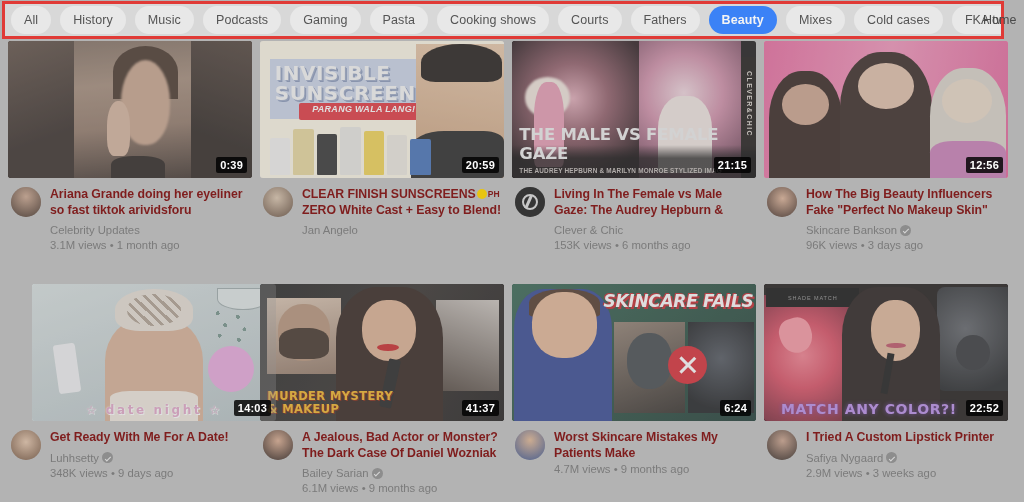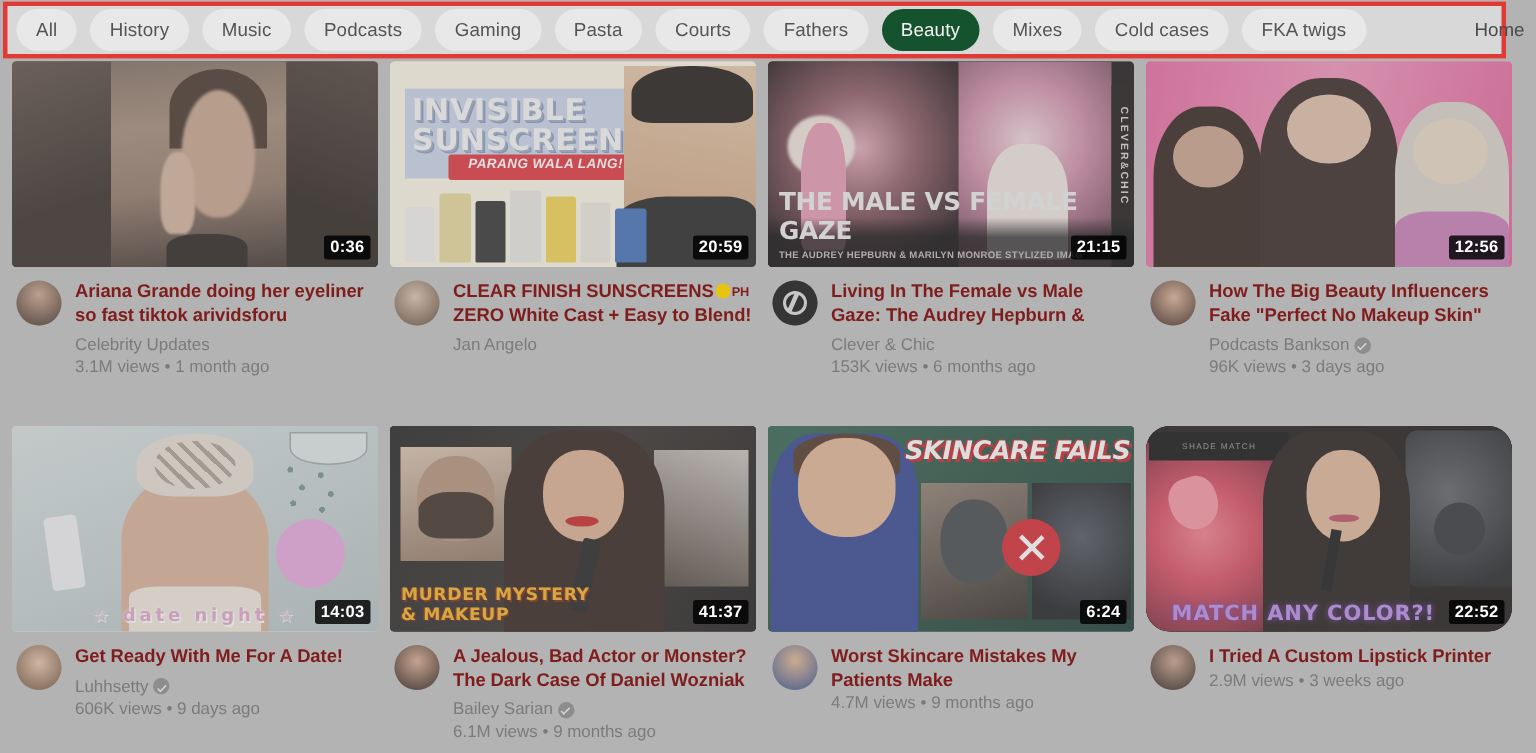--- a/index.html
+++ b/index.html
@@ -37,21 +37,21 @@
     line-height: 28px;
     padding: 0 13px;
     border-radius: 14px;
     background: #e8e8e8;
     color: #545454;
     font-size: 12.5px;
     letter-spacing: .1px;
     cursor: pointer;
     user-select: none;
   }
-  .chip.active { background: #14532d; color: #f4f4f4; font-weight: 400; }
+  .chip.active { background: #3b82f6; color: #f4f4f4; font-weight: 700; }
   #home-label {
     position: absolute; right: 1px; top: 13px;
     font-size: 12.5px; color: #4a4a4a;
     overflow: hidden; width: 40px; height: 16px;
   }
 
   
   #grid {
     position: absolute; left: 0; top: 41px;
     width: 1024px; height: 461px;
@@ -230,21 +230,21 @@
   .t4 .p2 { left:31%; width:38%; height:92%; background:#2e1f1a; }
   .t4 .p2 i { position:absolute; left:20%; top:9%; width:60%; height:36%;
       border-radius:50%; background:#e0bda7; }
   .t4 .p3 { right:1%; width:31%; height:80%; background:#d9d2c8; }
   .t4 .p3 i { position:absolute; left:16%; top:10%; width:66%; height:40%;
       border-radius:50%; background:#e9d7c5; }
   .t4 .p3 u { position:absolute; right:0; bottom:0; width:100%; height:34%;
       background:#c879b5; border-radius:30% 30% 0 0; text-decoration:none; }
 
   
-  .t5 { background:#cfd9da; }
+  .t5 { background:#cfd9da;margin-left:24px; }
   .t5 .bg { position:absolute; inset:0;
       background:linear-gradient(160deg,#d7e0e0 0%,#c3ced0 55%,#b3bfc2 100%); }
   .t5 .girl { position:absolute; left:30%; bottom:0; width:40%; height:76%;
       background:#d7ae92; border-radius:42% 42% 0 0; }
   .t5 .towel { position:absolute; left:34%; top:4%; width:32%; height:30%;
       background:#e6ddd3; border-radius:50% 50% 32% 32%; }
   .t5 .towel::after{content:"";position:absolute;inset:12% 16%;
       background:repeating-linear-gradient(44deg,#8d7a68 0 3px,transparent 3px 8px);
       border-radius:50%;opacity:.65;}
   .t5 .body { position:absolute; left:32%; bottom:0; width:36%; height:22%;
@@ -317,21 +317,21 @@
       transform-origin:center;}
   .t7 .xmark::before{transform:translate(-50%,-50%) rotate(45deg);}
   .t7 .xmark::after{transform:translate(-50%,-50%) rotate(-45deg);}
   .t7 .st { position:absolute; right:1%; top:5%;
       font-size:17px; font-weight:800; color:#fdfdfd;
       letter-spacing:-.3px; font-style:italic;
       font-family:"DejaVu Sans",sans-serif;
       text-shadow:2px 2px 0 #c01d24, -1px -1px 0 #c01d24; }
 
   
-  .t8 { background:#131313;border-radius:16px; }
+  .t8 { background:#131313; }
   .t8 .bg { position:absolute; inset:0; background:#15100f; }
   .t8 .melon { position:absolute; left:0; top:8%; width:36%; height:92%;
       background:radial-gradient(circle at 44% 48%, #f2798a 0%, #d8455c 40%, #7c2235 90%); }
   .t8 .melon i { position:absolute; left:18%; top:18%; width:36%; height:28%;
       background:#f8929f; border-radius:40% 40% 50% 50%; transform:rotate(-18deg); }
   .t8 .topbar { position:absolute; left:1%; top:3%; width:38%; height:14%;
       background:#0a0a0a; }
   .t8 .topbar span { position:absolute; left:50%; top:50%;
       transform:translate(-50%,-50%); color:#8d8d8d;
       font-size:5.5px; letter-spacing:.9px; white-space:nowrap; }
@@ -364,20 +364,21 @@
 
 <div id="chipbar-wrap">
   <div id="chipbar-highlight"></div>
   <div id="chipbar">
     <div class="chip">All</div>
     <div class="chip">History</div>
     <div class="chip">Music</div>
     <div class="chip">Podcasts</div>
     <div class="chip">Gaming</div>
     <div class="chip">Pasta</div>
+    <div class="chip">Cooking shows</div>
     <div class="chip">Courts</div>
     <div class="chip">Fathers</div>
     <div class="chip active">Beauty</div>
     <div class="chip">Mixes</div>
     <div class="chip">Cold cases</div>
     <div class="chip">FKA twigs</div>
 
   </div>
   <div id="home-label">Home</div>
 </div>
@@ -388,21 +389,21 @@
     <div class="thumb t1">
       <div class="side-l"></div>
       <div class="center">
         <div class="hair"></div>
         <div class="face"></div>
         <div class="hand"></div>
         <div class="top"></div>
       </div>
       <div class="side-r"></div>
       <div class="scrim"></div>
-      <div class="dur">0:36</div>
+      <div class="dur">0:39</div>
     </div>
     <div class="meta">
       <div class="avatar" style="background:radial-gradient(circle at 50% 32%,#caa48c,#3c2a20);">
         <div class="av-scrim"></div>
       </div>
       <div class="txt">
         <div class="vtitle">Ariana Grande doing her eyeliner so fast tiktok arividsforu</div>
         <div class="chan">
           <span>Celebrity Updates</span>
         </div>
@@ -502,21 +503,21 @@
       <div class="scrim"></div>
       <div class="dur">12:56</div>
     </div>
     <div class="meta">
       <div class="avatar" style="background:radial-gradient(circle at 52% 38%,#dcb094,#35211a);">
         <div class="av-scrim"></div>
       </div>
       <div class="txt">
         <div class="vtitle">How The Big Beauty Influencers Fake "Perfect No Makeup Skin" with…</div>
         <div class="chan">
-          <span>Podcasts Bankson</span>
+          <span>Skincare Bankson</span>
           <span class="verified"></span>
         </div>
         <div class="stats">
           <span>96K views</span>
           <span> • </span>
           <span>3 days ago</span>
         </div>
       </div>
     </div>
   </div>
@@ -539,21 +540,21 @@
       <div class="avatar" style="background:radial-gradient(circle at 50% 40%,#e4c3a8,#6b4a33);">
         <div class="av-scrim"></div>
       </div>
       <div class="txt">
         <div class="vtitle">Get Ready With Me For A Date!</div>
         <div class="chan">
           <span>Luhhsetty</span>
           <span class="verified"></span>
         </div>
         <div class="stats">
-          <span>606K views</span>
+          <span>348K views</span>
           <span> • </span>
           <span>9 days ago</span>
         </div>
       </div>
     </div>
   </div>
 
   <div class="card">
     <div class="thumb t6">
       <div class="bg"></div>
@@ -638,20 +639,24 @@
       <div class="ct">MATCH ANY COLOR?!</div>
       <div class="scrim"></div>
       <div class="dur">22:52</div>
     </div>
     <div class="meta">
       <div class="avatar" style="background:radial-gradient(circle at 52% 36%,#caa089,#241a16);">
         <div class="av-scrim"></div>
       </div>
       <div class="txt">
         <div class="vtitle">I Tried A Custom Lipstick Printer</div>
+        <div class="chan">
+          <span>Safiya Nygaard</span>
+          <span class="verified"></span>
+        </div>
         <div class="stats">
           <span>2.9M views</span>
           <span> • </span>
           <span>3 weeks ago</span>
         </div>
       </div>
     </div>
   </div>
 
 </div>

